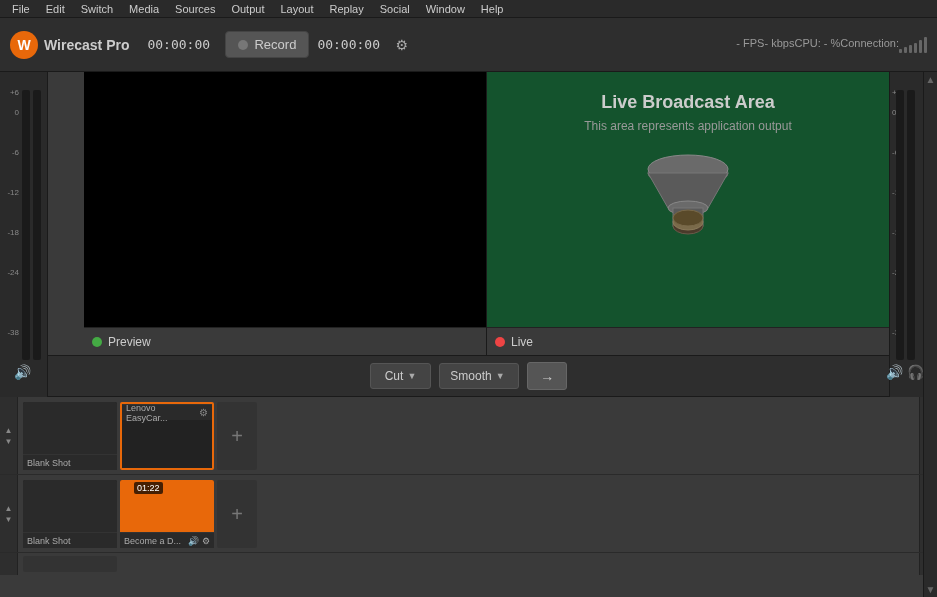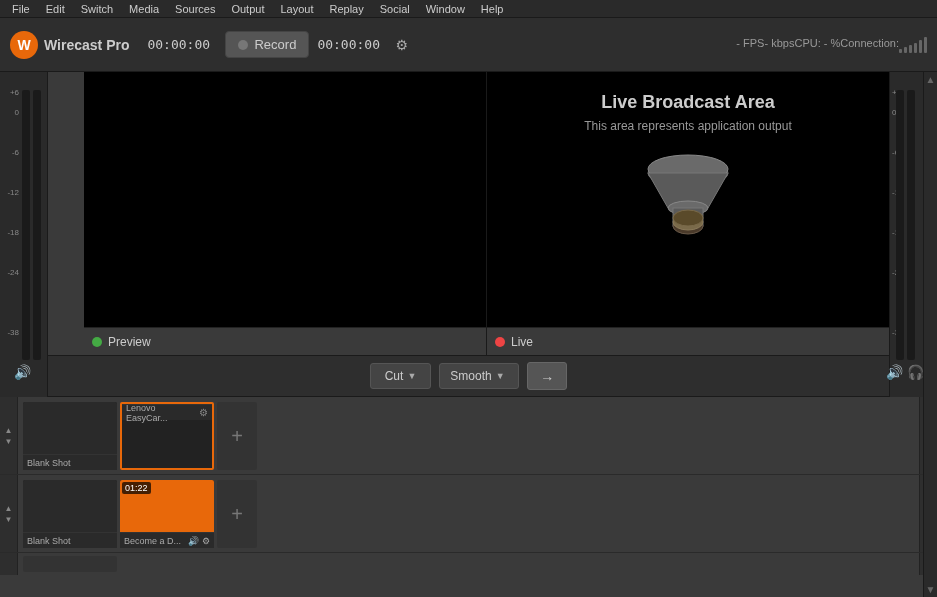--- a/index.html
+++ b/index.html
@@ -421,21 +421,21 @@
 
       <div class="video-panel" style="flex:1; display:flex; flex-direction:column; border-right:1px solid #1a1a1a;padding-left:36px;">
         <div class="video-screen" style="flex:1; background:#000; min-height:200px;"></div>
         <div class="video-label-bar">
           <div class="status-dot green"></div>
           <span class="label-text">Preview</span>
         </div>
       </div>
 
       <div class="video-panel" style="flex:1; display:flex; flex-direction:column;">
-        <div class="video-screen live-screen" style="flex:1; background:#000000; display:flex; flex-direction:column; align-items:center; justify-content:flex-start; padding-top:20px; min-height:200px;">
+        <div class="video-screen live-screen" style="flex:1; background:#14532d; display:flex; flex-direction:column; align-items:center; justify-content:flex-start; padding-top:20px; min-height:200px;">
           <div class="live-title">Live Broadcast Area</div>
           <div class="live-subtitle">This area represents application output</div>
 
           <svg width="100" height="90" viewBox="0 0 100 90">
             <ellipse cx="50" cy="20" rx="40" ry="14" fill="#5a5a5a" stroke="#777" stroke-width="1"></ellipse>
             <ellipse cx="50" cy="16" rx="40" ry="14" fill="#6a6a6a" stroke="#888" stroke-width="1"></ellipse>
             <path d="M10 20 L30 55 L70 55 L90 20 Z" fill="#5a5a5a" stroke="#777" stroke-width="1"></path>
             <ellipse cx="50" cy="55" rx="20" ry="7" fill="#6a6a6a" stroke="#888" stroke-width="1"></ellipse>
             <rect x="35" y="55" width="30" height="18" fill="#5a5a5a" stroke="#777" stroke-width="1"></rect>
             <ellipse cx="50" cy="73" rx="15" ry="8" fill="#4a3a2a" stroke="#6a5a4a" stroke-width="1"></ellipse>
@@ -538,21 +538,21 @@
     </div>
     <div class="layer-items" style="display:flex; flex:1; gap:3px; padding:5px; overflow:hidden;">
 
       <div class="layer-thumb" style="width:94px; height:68px; background:#222; border-radius:2px; position:relative; cursor:pointer; flex-shrink:0; display:flex; flex-direction:column;">
         <div style="flex:1; background:#2a2a2a; border-radius:2px 2px 0 0;"></div>
         <div style="height:16px; background:#2a2a2a; display:flex; align-items:center; padding:0 4px; font-size:9px; color:#aaa; border-top:1px solid #333;">Blank Shot</div>
       </div>
 
       <div class="layer-thumb" style="width:94px; height:68px; background:#222; border-radius:2px; position:relative; cursor:pointer; flex-shrink:0; display:flex; flex-direction:column;">
         <div style="flex:1; background:#e8680a; border-radius:2px 2px 0 0; position:relative;">
-          <span style="position:absolute; top:2px; left:2px; background:rgba(0,0,0,0.7); color:#fff; font-size:9px; padding:1px 3px; border-radius:2px;">01:22</span>
+          <span style="position:absolute; top:2px; left:14px; background:rgba(0,0,0,0.7); color:#fff; font-size:9px; padding:1px 3px; border-radius:2px;">01:22</span>
         </div>
         <div style="height:16px; background:#2a2a2a; display:flex; align-items:center; padding:0 4px; font-size:9px; color:#aaa; border-top:1px solid #333; justify-content:space-between;">
           <span>Become a D...</span>
           <div style="display:flex; gap:2px;">
             <span style="font-size:9px; color:#aaa;">🔊</span>
             <span style="font-size:9px; color:#aaa; cursor:pointer;">⚙</span>
           </div>
         </div>
       </div>
 

